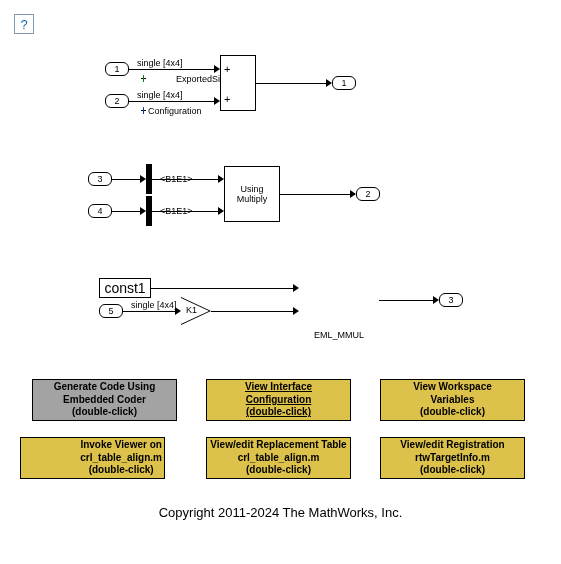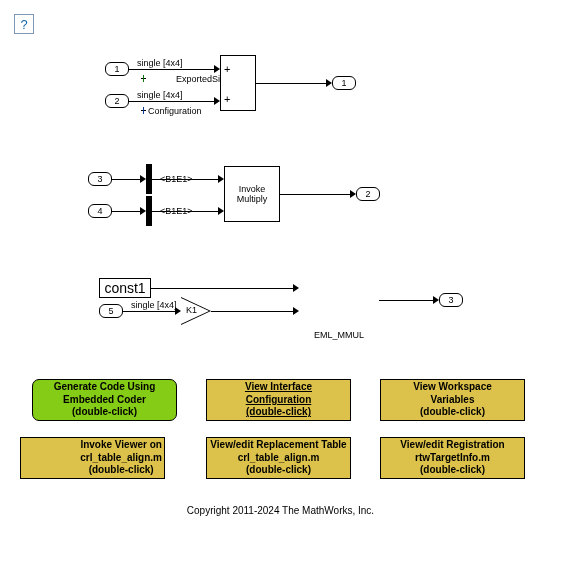--- a/index.html
+++ b/index.html
@@ -105,23 +105,23 @@
   .annot {
     position:absolute;
     width:145px; height:42px;
     border:1px solid #000;
     display:flex; align-items:center; justify-content:center;
     text-align:center;
     font-size:10px; font-weight:bold;
     line-height:1.25;
     padding:2px;
   }
-  .annot.blue { background:#84cc16;border-radius:7px; }
+  .annot.blue { background:#a3a3a3; }
   .annot.yellow { background:#dcc14a; }
-  .cr { position:absolute; font-size:10px; width:561px; text-align:center; }
+  .cr { position:absolute; font-size:13px; width:561px; text-align:center; }
   .crossplus {
     position:absolute; font-size:11px; line-height:1;
   }
 </style>
 </head>
 <body>
 
 <div class="canvas">
 
   <div class="qmark">?</div>
@@ -157,21 +157,21 @@
   <div class="arrowR" style="left:218px; top:175px;"></div>
 
   <div class="port" style="left:88px; top:204px;">4</div>
   <div class="line hline" style="left:112px; top:211px; width:30px;"></div>
   <div class="arrowR" style="left:140px; top:207px;"></div>
   <div class="bus" style="left:146px; top:196px; height:30px;"></div>
   <div class="siglabel" style="left:160px; top:206px;">&lt;B1E1&gt;</div>
   <div class="line hline" style="left:152px; top:211px; width:68px;"></div>
   <div class="arrowR" style="left:218px; top:207px;"></div>
 
-  <div class="block" style="left:224px; top:166px; width:56px; height:56px; display:flex;align-items:center;justify-content:center;text-align:center;white-space:pre;font-size:9px;">Invoke
+  <div class="block" style="left:224px; top:166px; width:56px; height:56px; display:flex;align-items:center;justify-content:center;text-align:center;white-space:pre;font-size:9px;">Using
 Multiply</div>
   <div class="line hline" style="left:280px; top:194px; width:72px;"></div>
   <div class="arrowR" style="left:350px; top:190px;"></div>
   <div class="port" style="left:356px; top:187px;">2</div>
 
   <div class="block" style="left:99px; top:278px; width:52px; height:20px; display:flex;align-items:center;justify-content:center;font-size:14px;">const1</div>
   <div class="line hline" style="left:151px; top:288px; width:144px;"></div>
   <div class="arrowR" style="left:293px; top:284px;"></div>
 
   <div class="port" style="left:99px; top:304px;">5</div>

